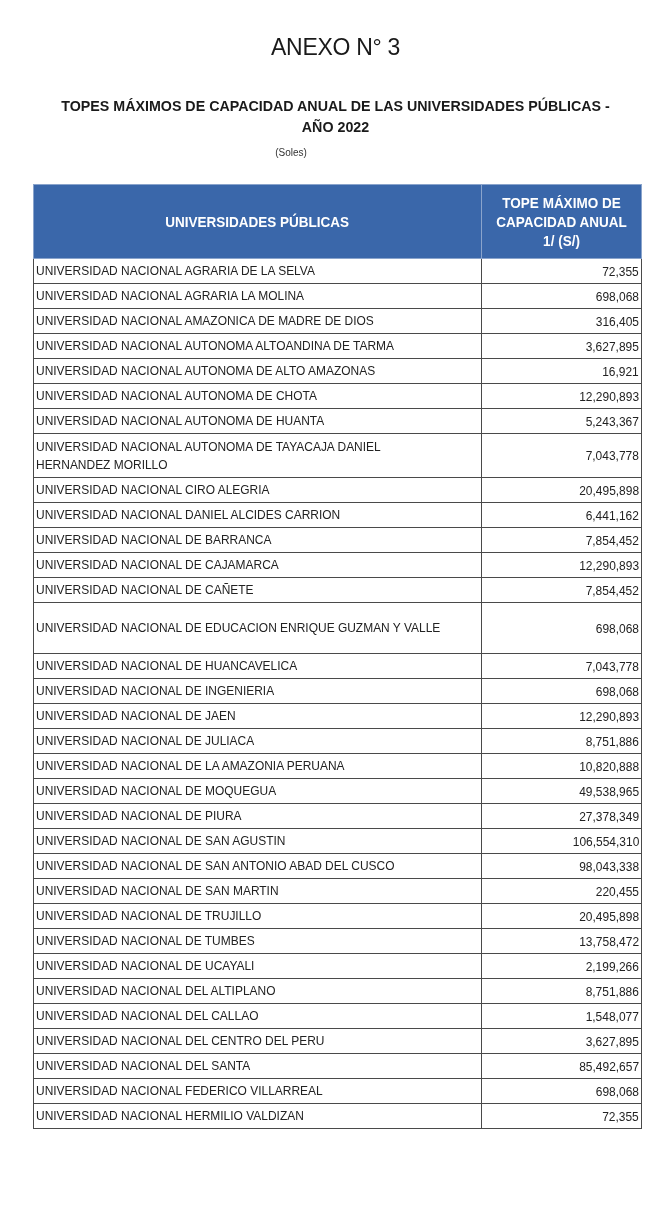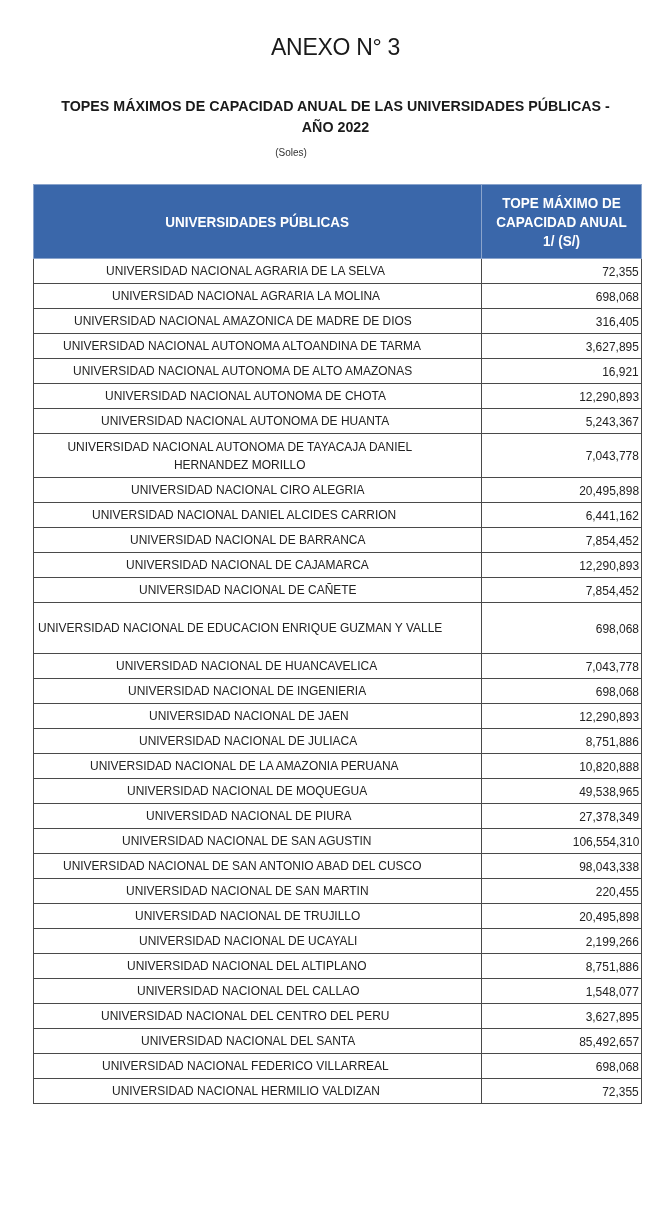--- a/index.html
+++ b/index.html
@@ -14,21 +14,21 @@
               font-size: 10px; color: #333; margin-left: 20px; }
   table.data { position: absolute; top: 184px; left: 33px; width: 600px;
                border-collapse: collapse; table-layout: fixed; }
   table.data th { background: #3a67aa; color: #ffffff; font-weight: bold; font-size: 15px;
                   border: 1px solid #8aa4cc; line-height: 19px; }
   table.data th.col-name { text-align: center; width: 445px; text-decoration: underline; }
   table.data th.col-value { text-align: center; width: 155px; padding: 8px 2px; }
   .hdr-inner { display: inline-block; transform: scaleX(0.9); }
   table.data td { border: 1px solid #4a4a4a; font-size: 13px; color: #222;
                   height: 24px; padding: 0 2px; }
-  table.data td.name { text-align: center; line-height: 18px; }
+  table.data td.name { text-align: left; line-height: 18px; }
   table.data td.value { text-align: right; }
   .cell-text { display: inline-block; transform: scaleX(0.92); transform-origin: left center; }
   td.value .cell-text { transform-origin: right center; }
   tr.tall2 td { height: 43px; }
   tr.tall3 td { height: 50px; margin-left: 40px; }
   table.data thead tr { height: 74px; }
 </style>
 </head>
 <body>
 
@@ -138,20 +138,24 @@
       </tr>
       <tr>
         <td class="name"><span class="cell-text">UNIVERSIDAD NACIONAL DE SAN MARTIN</span></td>
         <td class="value"><span class="cell-text">220,455</span></td>
       </tr>
       <tr>
         <td class="name"><span class="cell-text">UNIVERSIDAD NACIONAL DE TRUJILLO</span></td>
         <td class="value"><span class="cell-text">20,495,898</span></td>
       </tr>
       <tr>
+        <td class="name"><span class="cell-text">UNIVERSIDAD NACIONAL DE TUMBES</span></td>
+        <td class="value"><span class="cell-text">13,758,472</span></td>
+      </tr>
+      <tr>
         <td class="name"><span class="cell-text">UNIVERSIDAD NACIONAL DE UCAYALI</span></td>
         <td class="value"><span class="cell-text">2,199,266</span></td>
       </tr>
       <tr>
         <td class="name"><span class="cell-text">UNIVERSIDAD NACIONAL DEL ALTIPLANO</span></td>
         <td class="value"><span class="cell-text">8,751,886</span></td>
       </tr>
       <tr>
         <td class="name"><span class="cell-text">UNIVERSIDAD NACIONAL DEL CALLAO</span></td>
         <td class="value"><span class="cell-text">1,548,077</span></td>

